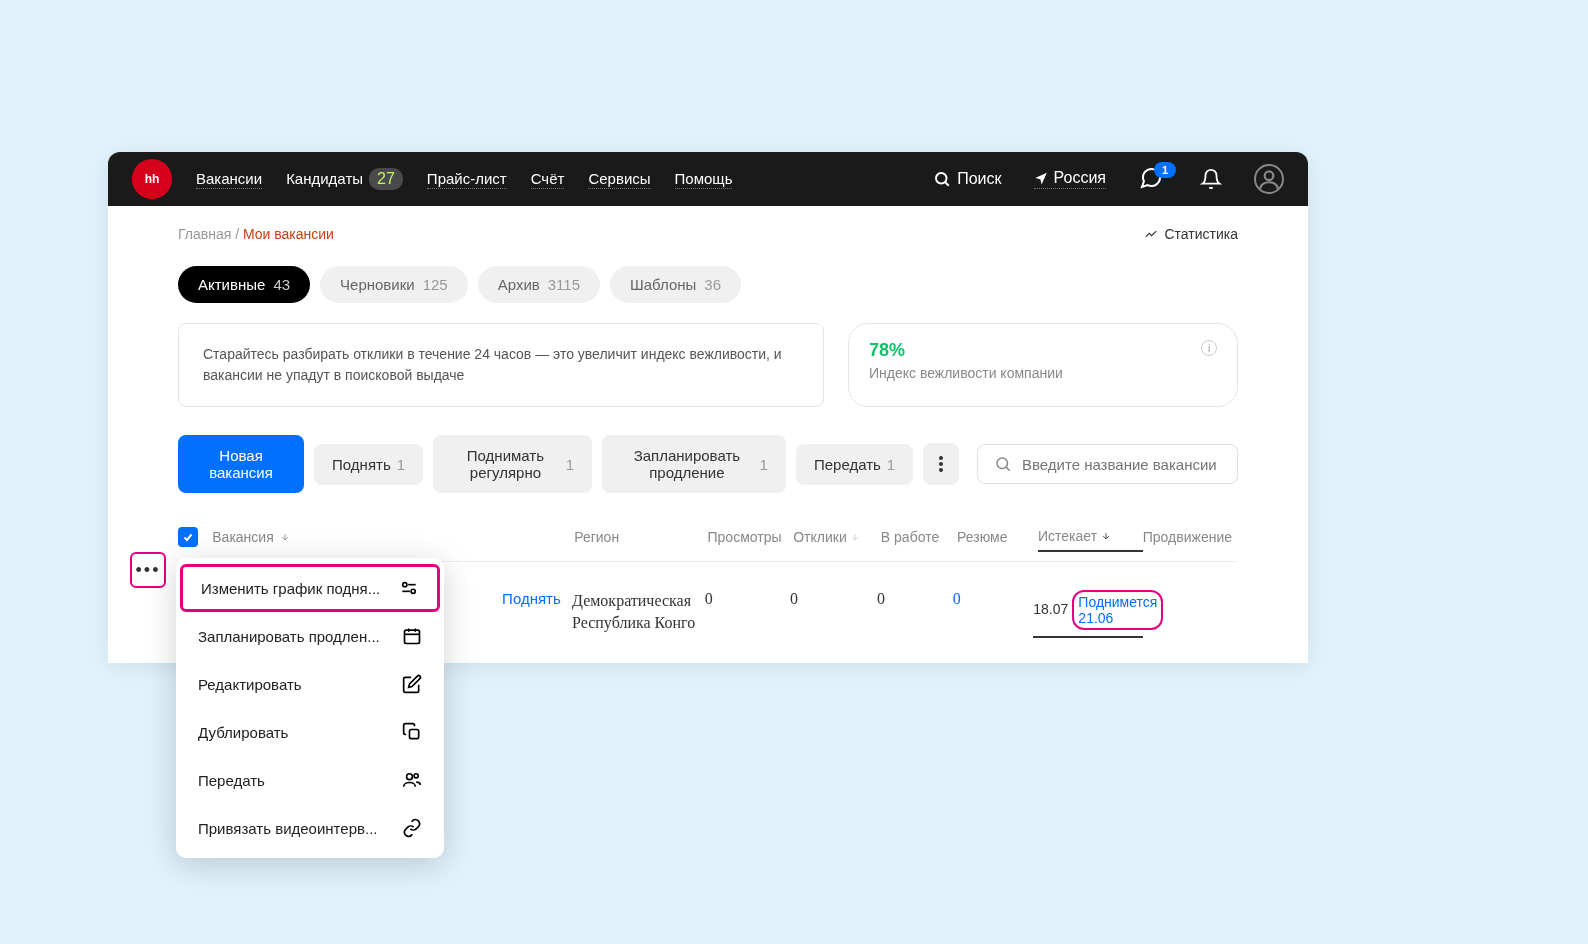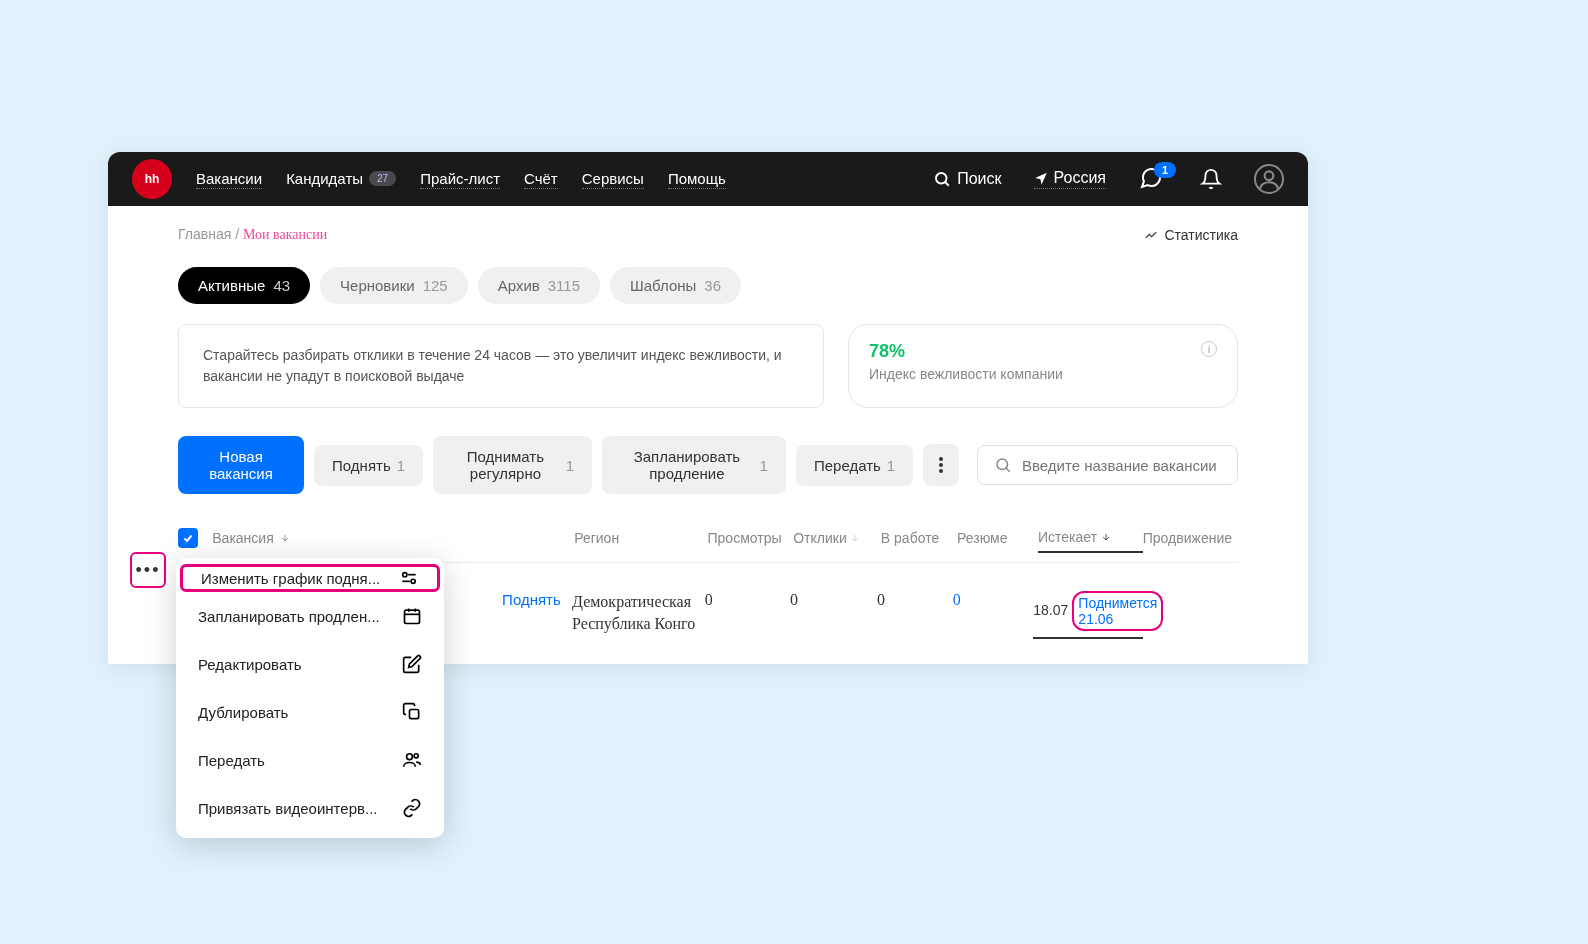--- a/index.html
+++ b/index.html
@@ -3,32 +3,32 @@
 <meta charset="utf-8">
 <style>
 * { box-sizing: border-box; margin: 0; padding: 0; font-family: -apple-system, BlinkMacSystemFont, 'Segoe UI', Arial, sans-serif; }
 body { background: #e0f2fc; padding: 0; width: 1588px; height: 944px; overflow: hidden; }
 .app-window { position: absolute; left: 108px; top: 152px; width: 1200px; background: #fff; border-radius: 12px 12px 0 0; overflow: hidden; box-shadow: 0 4px 24px rgba(0,0,0,0.08); }
 .header { background: #1a1a1a; color: #fff; display: flex; align-items: center; padding: 0 24px; height: 54px; }
 .logo { width: 40px; height: 40px; background: #d6001c; border-radius: 50%; display: flex; align-items: center; justify-content: center; font-weight: 700; font-size: 12px; color: #fff; margin-right: 24px; }
 .nav { display: flex; gap: 24px; align-items: center; flex: 1; }
 .nav-item { color: #fff; font-size: 15px; cursor: pointer; display: flex; align-items: center; gap: 6px; border-bottom: 1px dotted rgba(255,255,255,0.4); padding-bottom: 1px; }
 .nav-item.no-under { border-bottom: none; }
-.badge { background: #4a4a4a; color: #c4b5fd; padding: 2px 8px; border-radius: 10px; font-size: 10px; }
+.badge { background: #4a4a4a; color: #bef264; padding: 2px 8px; border-radius: 10px; font-size: 16px; }
 .header-right { display: flex; align-items: center; gap: 32px; }
 .search-link { display: flex; align-items: center; gap: 6px; color: #fff; cursor: pointer; }
 .region { display: flex; align-items: center; gap: 6px; color: #fff; cursor: pointer; border-bottom: 1px dotted rgba(255,255,255,0.4); padding-bottom: 1px; }
 .chat-icon { position: relative; width: 30px; height: 26px; cursor: pointer; }
 .chat-badge { background: #0070ff; color: #fff; border-radius: 12px; padding: 2px 8px; font-size: 11px; font-weight: 600; }
 .bell, .avatar { width: 22px; height: 22px; cursor: pointer; }
 .avatar { width: 30px; height: 30px; border: 2px solid #888; border-radius: 50%; }
 .content { padding: 20px 70px 0; }
 .breadcrumb { display: flex; justify-content: space-between; align-items: center; margin-bottom: 24px; }
 .crumbs { color: #999; font-size: 14px; }
-.crumbs span:last-child { color: #ec4899; font-family: Liberation Serif, serif; }
+.crumbs span:last-child { color: #c2410c; }
 .stats-link { display: flex; align-items: center; gap: 6px; color: #333; font-size: 14px; cursor: pointer; }
 .tabs { display: flex; gap: 10px; margin-bottom: 20px; }
 .tab { background: #f0f0f0; color: #666; padding: 10px 20px; border-radius: 24px; font-size: 15px; cursor: pointer; display: flex; align-items: center; gap: 8px; }
 .tab.active { background: #000; color: #fff; }
 .tab .count { color: #999; }
 .tab.active .count { color: #ccc; }
 .info-row { display: flex; gap: 24px; margin-bottom: 28px; }
 .info-box { flex: 1; border: 1px solid #e5e5e5; border-radius: 8px; padding: 20px 24px; font-size: 14px; color: #555; line-height: 1.5; }
 .politeness-box { width: 390px; border: 1px solid #e5e5e5; border-radius: 20px; padding: 16px 20px; display: flex; justify-content: space-between; align-items: flex-start; }
 .politeness-pct { color: #0dc268; font-weight: 700; font-size: 18px; margin-bottom: 4px; }
@@ -57,21 +57,21 @@
 .raise-link { color: #0070ff; font-size: 15px; cursor: pointer; margin-left: 290px; }
 .cell { font-size: 16px; color: #333; font-family: Liberation Serif, serif; }
 .resume-link { color: #0070ff; }
 .expires-cell { font-size: 14px; }
 .expires-date { color: #333; margin-bottom: 3px; }
 .raises-date { color: #0070ff; border: 2px solid #e6007e; border-radius: 12px; padding: 2px 4px; display: inline-block; }
 .dots-trigger { position: absolute; left: 130px; top: 552px; width: 36px; height: 36px; border: 2px solid #e6007e; border-radius: 6px; display: flex; align-items: center; justify-content: center; background: #fff; }
 .dots-trigger span { font-size: 18px; color: #333; letter-spacing: 2px; line-height: 1; }
 .dropdown { position: absolute; left: 176px; top: 558px; width: 268px; background: #fff; border-radius: 10px; box-shadow: 0 6px 32px rgba(0,0,0,0.18); padding: 6px 0; }
 .dropdown-item { display: flex; align-items: center; justify-content: space-between; padding: 14px 22px; font-size: 15px; color: #222; cursor: pointer; }
-.dropdown-item.highlighted { border: 3px solid #e6007e; border-radius: 6px; margin: 0 4px; padding: 1px 18px; }
+.dropdown-item.highlighted { border: 3px solid #e6007e; border-radius: 6px; margin: 0 4px; padding: 11px 18px; }
 .dd-icon { width: 20px; height: 20px; flex-shrink: 0; }
 .dd-label { flex: 1; white-space: nowrap; overflow: hidden; text-overflow: ellipsis; padding-right: 12px; }
 </style>
 </head>
 <body>
 
 <div class="app-window">
   <header class="header">
     <div class="logo">
         <span>hh</span>

